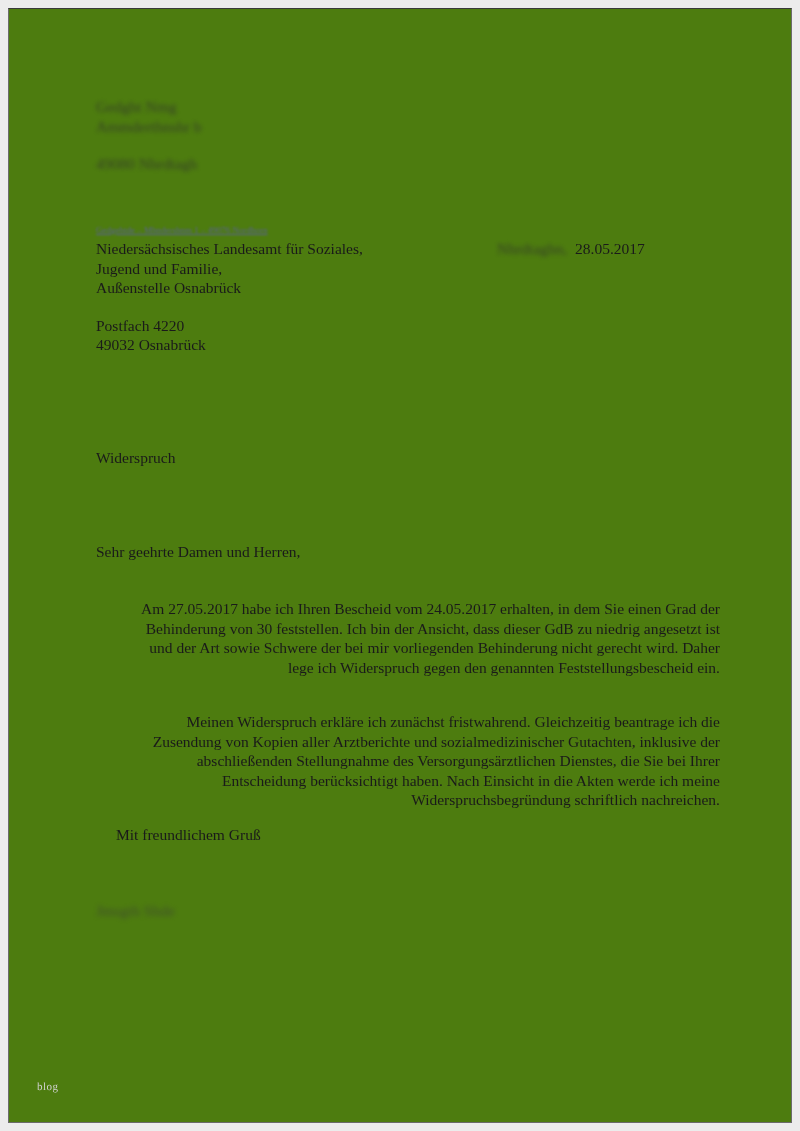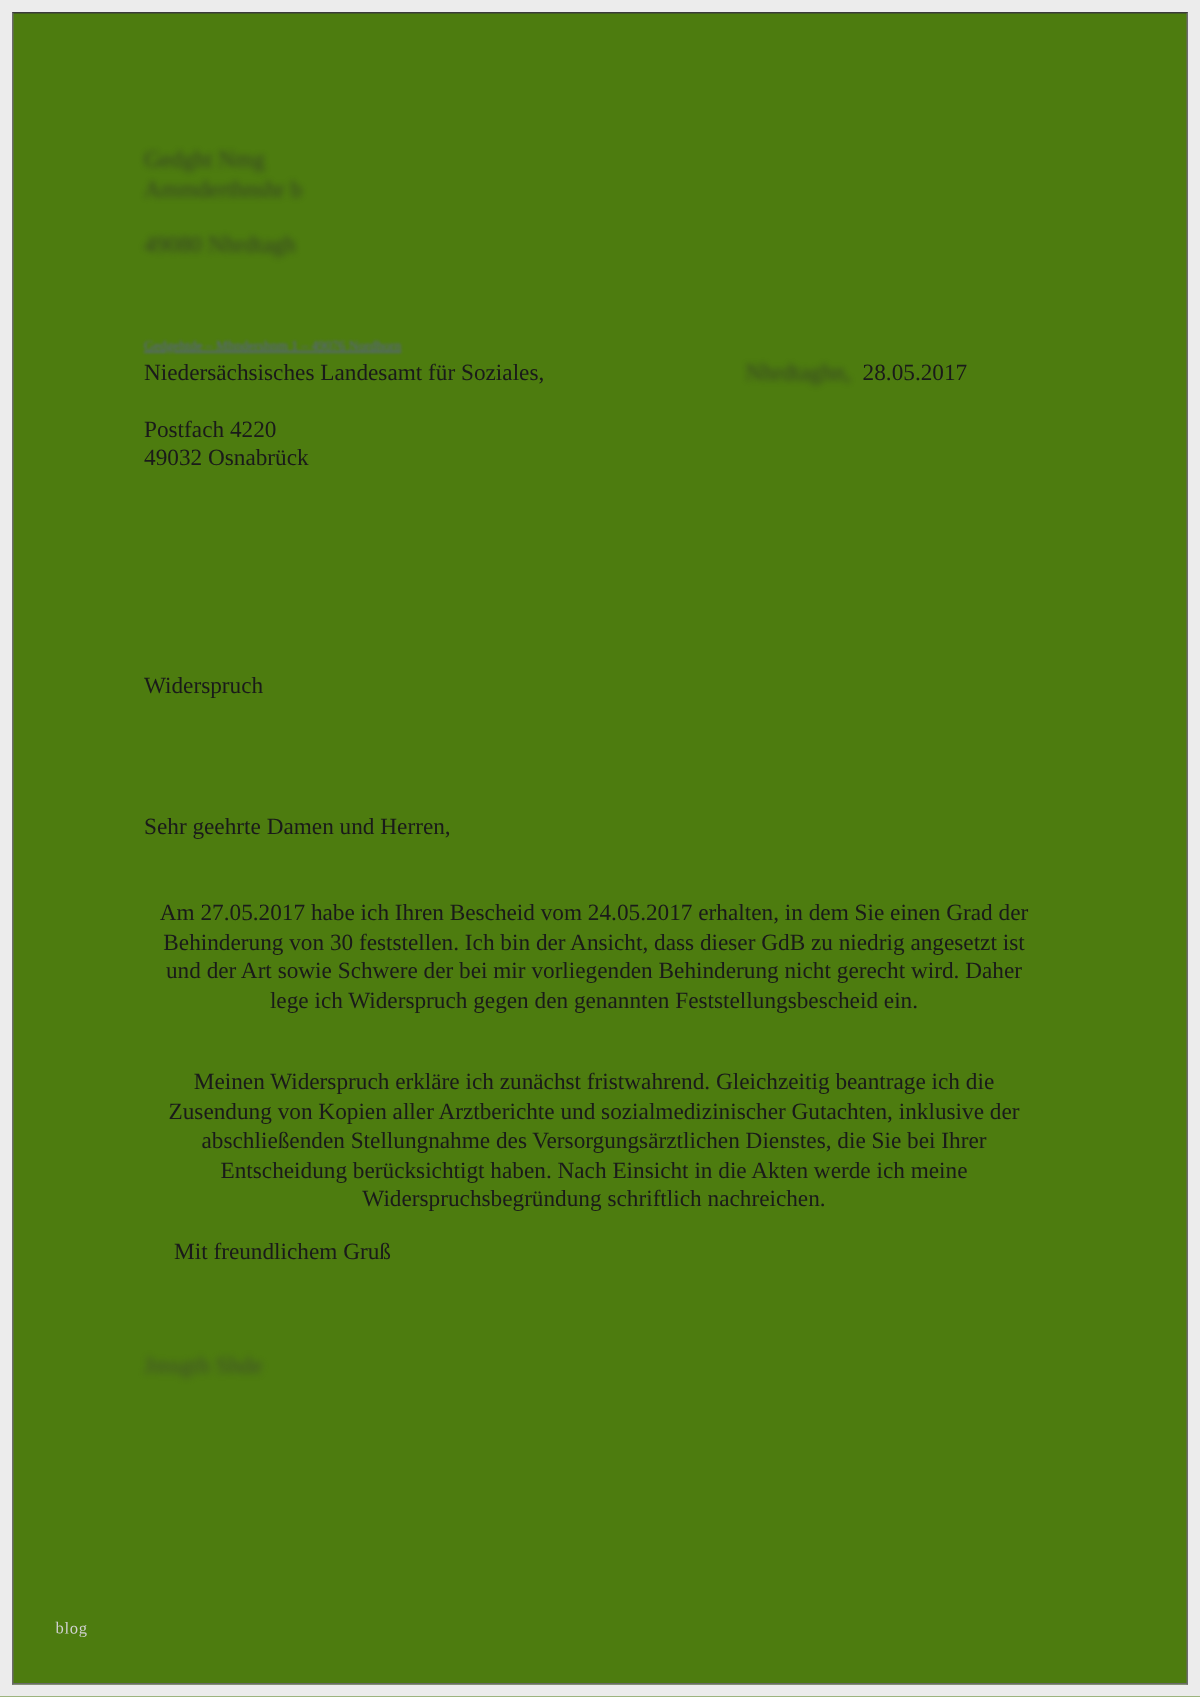--- a/index.html
+++ b/index.html
@@ -40,21 +40,21 @@
   .window-line {
     font-size: 9px;
     line-height: 11px;
     color: #5b5bb0;
     text-decoration: underline;
     filter: blur(1.1px);
     opacity: .85;
     white-space: nowrap;
   }
   .recipient div, .sender div { white-space: nowrap; }
-  .body-par { width: 600px; text-align: center; }
+  .body-par { width: 600px; text-align: right; margin-left: 24px; }
   .footer-page {
     width: 100%;
     text-align: center;
     font-size: 15.5px;
   }
   .watermark {
     font-family: "Liberation Sans", sans-serif;
     font-size: 11px;
     color: #d2d2d2;
     transform: rotate(0.5deg);
@@ -72,20 +72,22 @@
     <div class="redacted">Gedght Nmg</div>
     <div class="redacted">Ammderthnshr b</div>
     <div style="height:18px;"></div>
     <div class="redacted">49080 Nhrdtagh</div>
   </div>
 
   <div class="abs window-line" style="left:87px; top:216px;">Gedgehtde – Mhndershnm 1 – 49076 Nordhorn</div>
 
   <div class="abs recipient" style="left:87px; top:230px;">
     <div>Niedersächsisches Landesamt für Soziales,</div>
+    <div>Jugend und Familie,</div>
+    <div>Außenstelle Osnabrück</div>
     <div style="height:18px;"></div>
     <div>Postfach 4220</div>
     <div>49032 Osnabrück</div>
   </div>
 
   <div class="abs date-line" style="left:488px; top:230px;">
     <span class="redacted">Nhrdtaghn,</span>
     <span>28.05.2017</span>
   </div>
 

